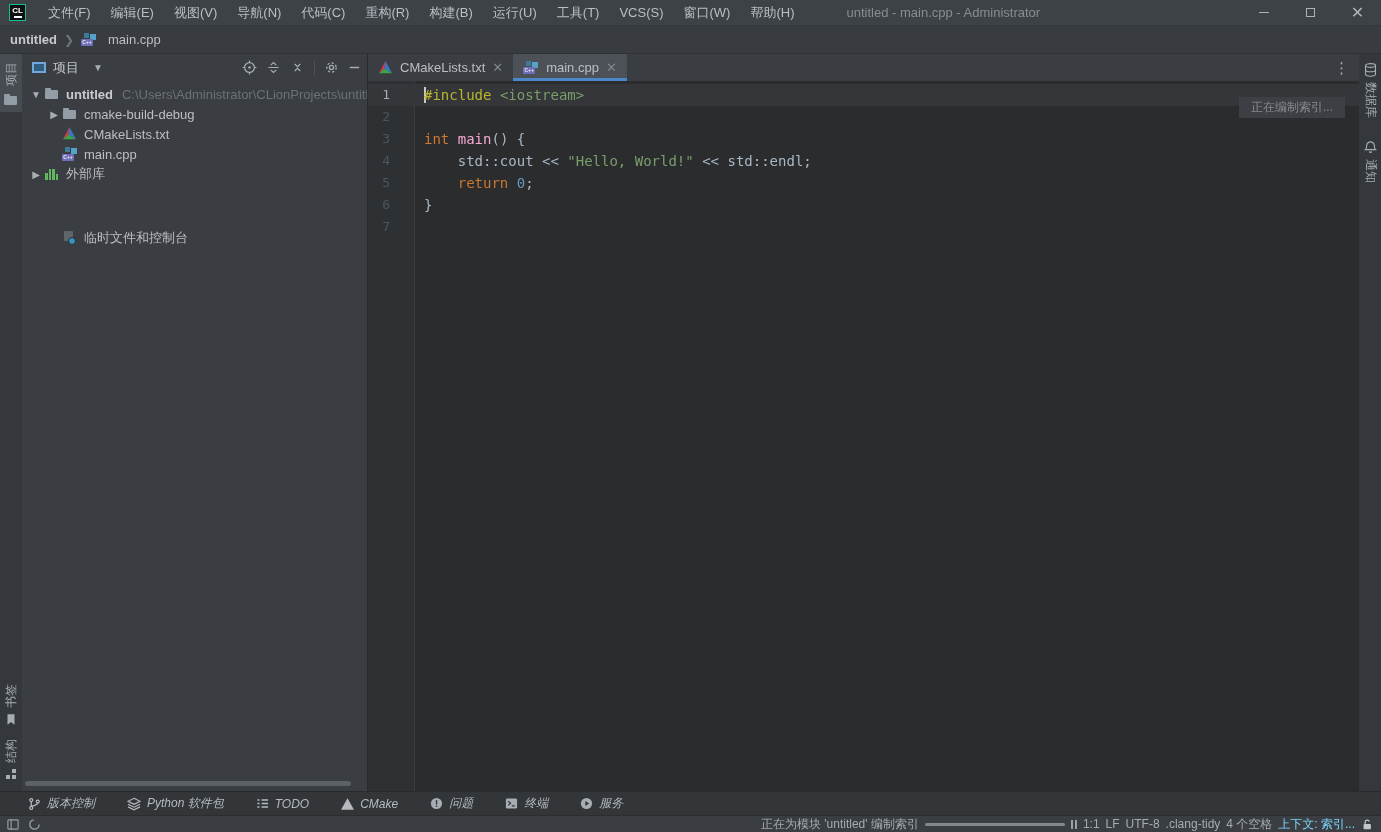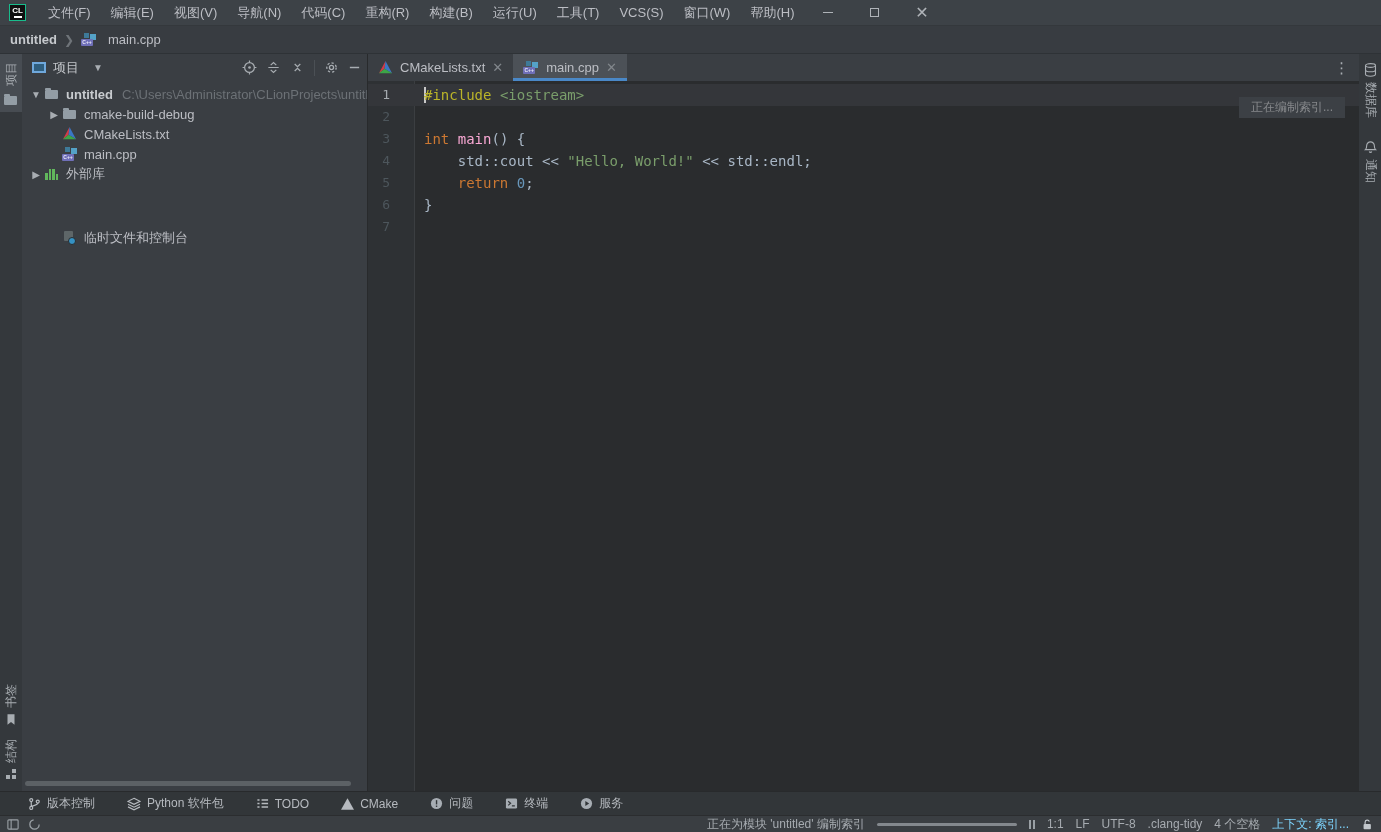--- a/index.html
+++ b/index.html
@@ -95,26 +95,26 @@
   .code-line.current { background:#34363A; }
   .ln { width:22px; flex:0 0 auto; text-align:right; color:#4D565C; margin-right:24px; font-size:13px; }
   .code-line.current .ln { color:#A6ABB0; }
   .code-text { padding-left:10px; }
   .caret { display:inline-block; width:1.5px; height:16px; background:#C8C8C8; vertical-align:-3px; margin-right:-1.5px; }
   .tk-pre { color:#BBB529; } .tk-inc { color:#7A9E6B; } .tk-kw { color:#CC7832; }
   .tk-fn { color:#f9a8d4; } .tk-str { color:#7A9E6B; } .tk-num { color:#6897BB; }
   .tk-pl { color:#A9B7C6; }
   .indexing-pill { position:absolute; top:16px; right:14px; background:#3C4045; color:#87898C; font-family:"Liberation Sans",sans-serif; font-size:12px; padding:2px 12px; }
   
-  .bottombar { height:24px; background:#323639; border-top:1px solid #282A2C; display:flex; align-items:center; padding-left:28px; gap:32px; flex:0 0 auto; }
+  .bottombar { height:24px; background:#323639; border-top:1px solid #282A2C; display:flex; align-items:center; padding-left:28px; gap:32px; flex:0 0 auto;font-style:italic; }
   .tool-item { display:flex; align-items:center; gap:6px; color:#B6BABF; font-size:12px; cursor:default; }
   
   .statusbar { height:17px; background:#3A3E42; border-top:1px solid #2B2D2F; display:flex; align-items:center; padding:0 8px 0 6px; font-size:12px; color:#A6ABB0; flex:0 0 auto; }
   .status-left { display:flex; align-items:center; gap:8px; }
-  .status-right { margin-left:auto; display:flex; align-items:center; gap:12px; }
+  .status-right { margin-left:auto; display:flex; align-items:center; gap:6px; }
   .progress-track { width:140px; height:3px; border-radius:2px; background:#83888D; }
   .pause-icon { display:flex; gap:2px; }
   .pause-icon i { display:block; width:2px; height:9px; background:#9AA0A5; }
   .status-dim { color:#7dd3fc; }
   svg.ic { display:block; }
 </style>
 </head>
 <body>
 
 <div id="window">
@@ -129,20 +129,21 @@
     <span class="menu-item">视图(V)</span>
     <span class="menu-item">导航(N)</span>
     <span class="menu-item">代码(C)</span>
     <span class="menu-item">重构(R)</span>
     <span class="menu-item">构建(B)</span>
     <span class="menu-item">运行(U)</span>
     <span class="menu-item">工具(T)</span>
     <span class="menu-item">VCS(S)</span>
     <span class="menu-item">窗口(W)</span>
     <span class="menu-item">帮助(H)</span>
+    <span class="win-title">untitled - main.cpp - Administrator</span>
     <div class="win-controls">
       <span class="win-btn">
           <span class="glyph-min"></span>
         </span>
       <span class="win-btn">
           <span class="glyph-max"></span>
         </span>
       <span class="win-btn glyph-close">✕</span>
     </div>
   </div>

